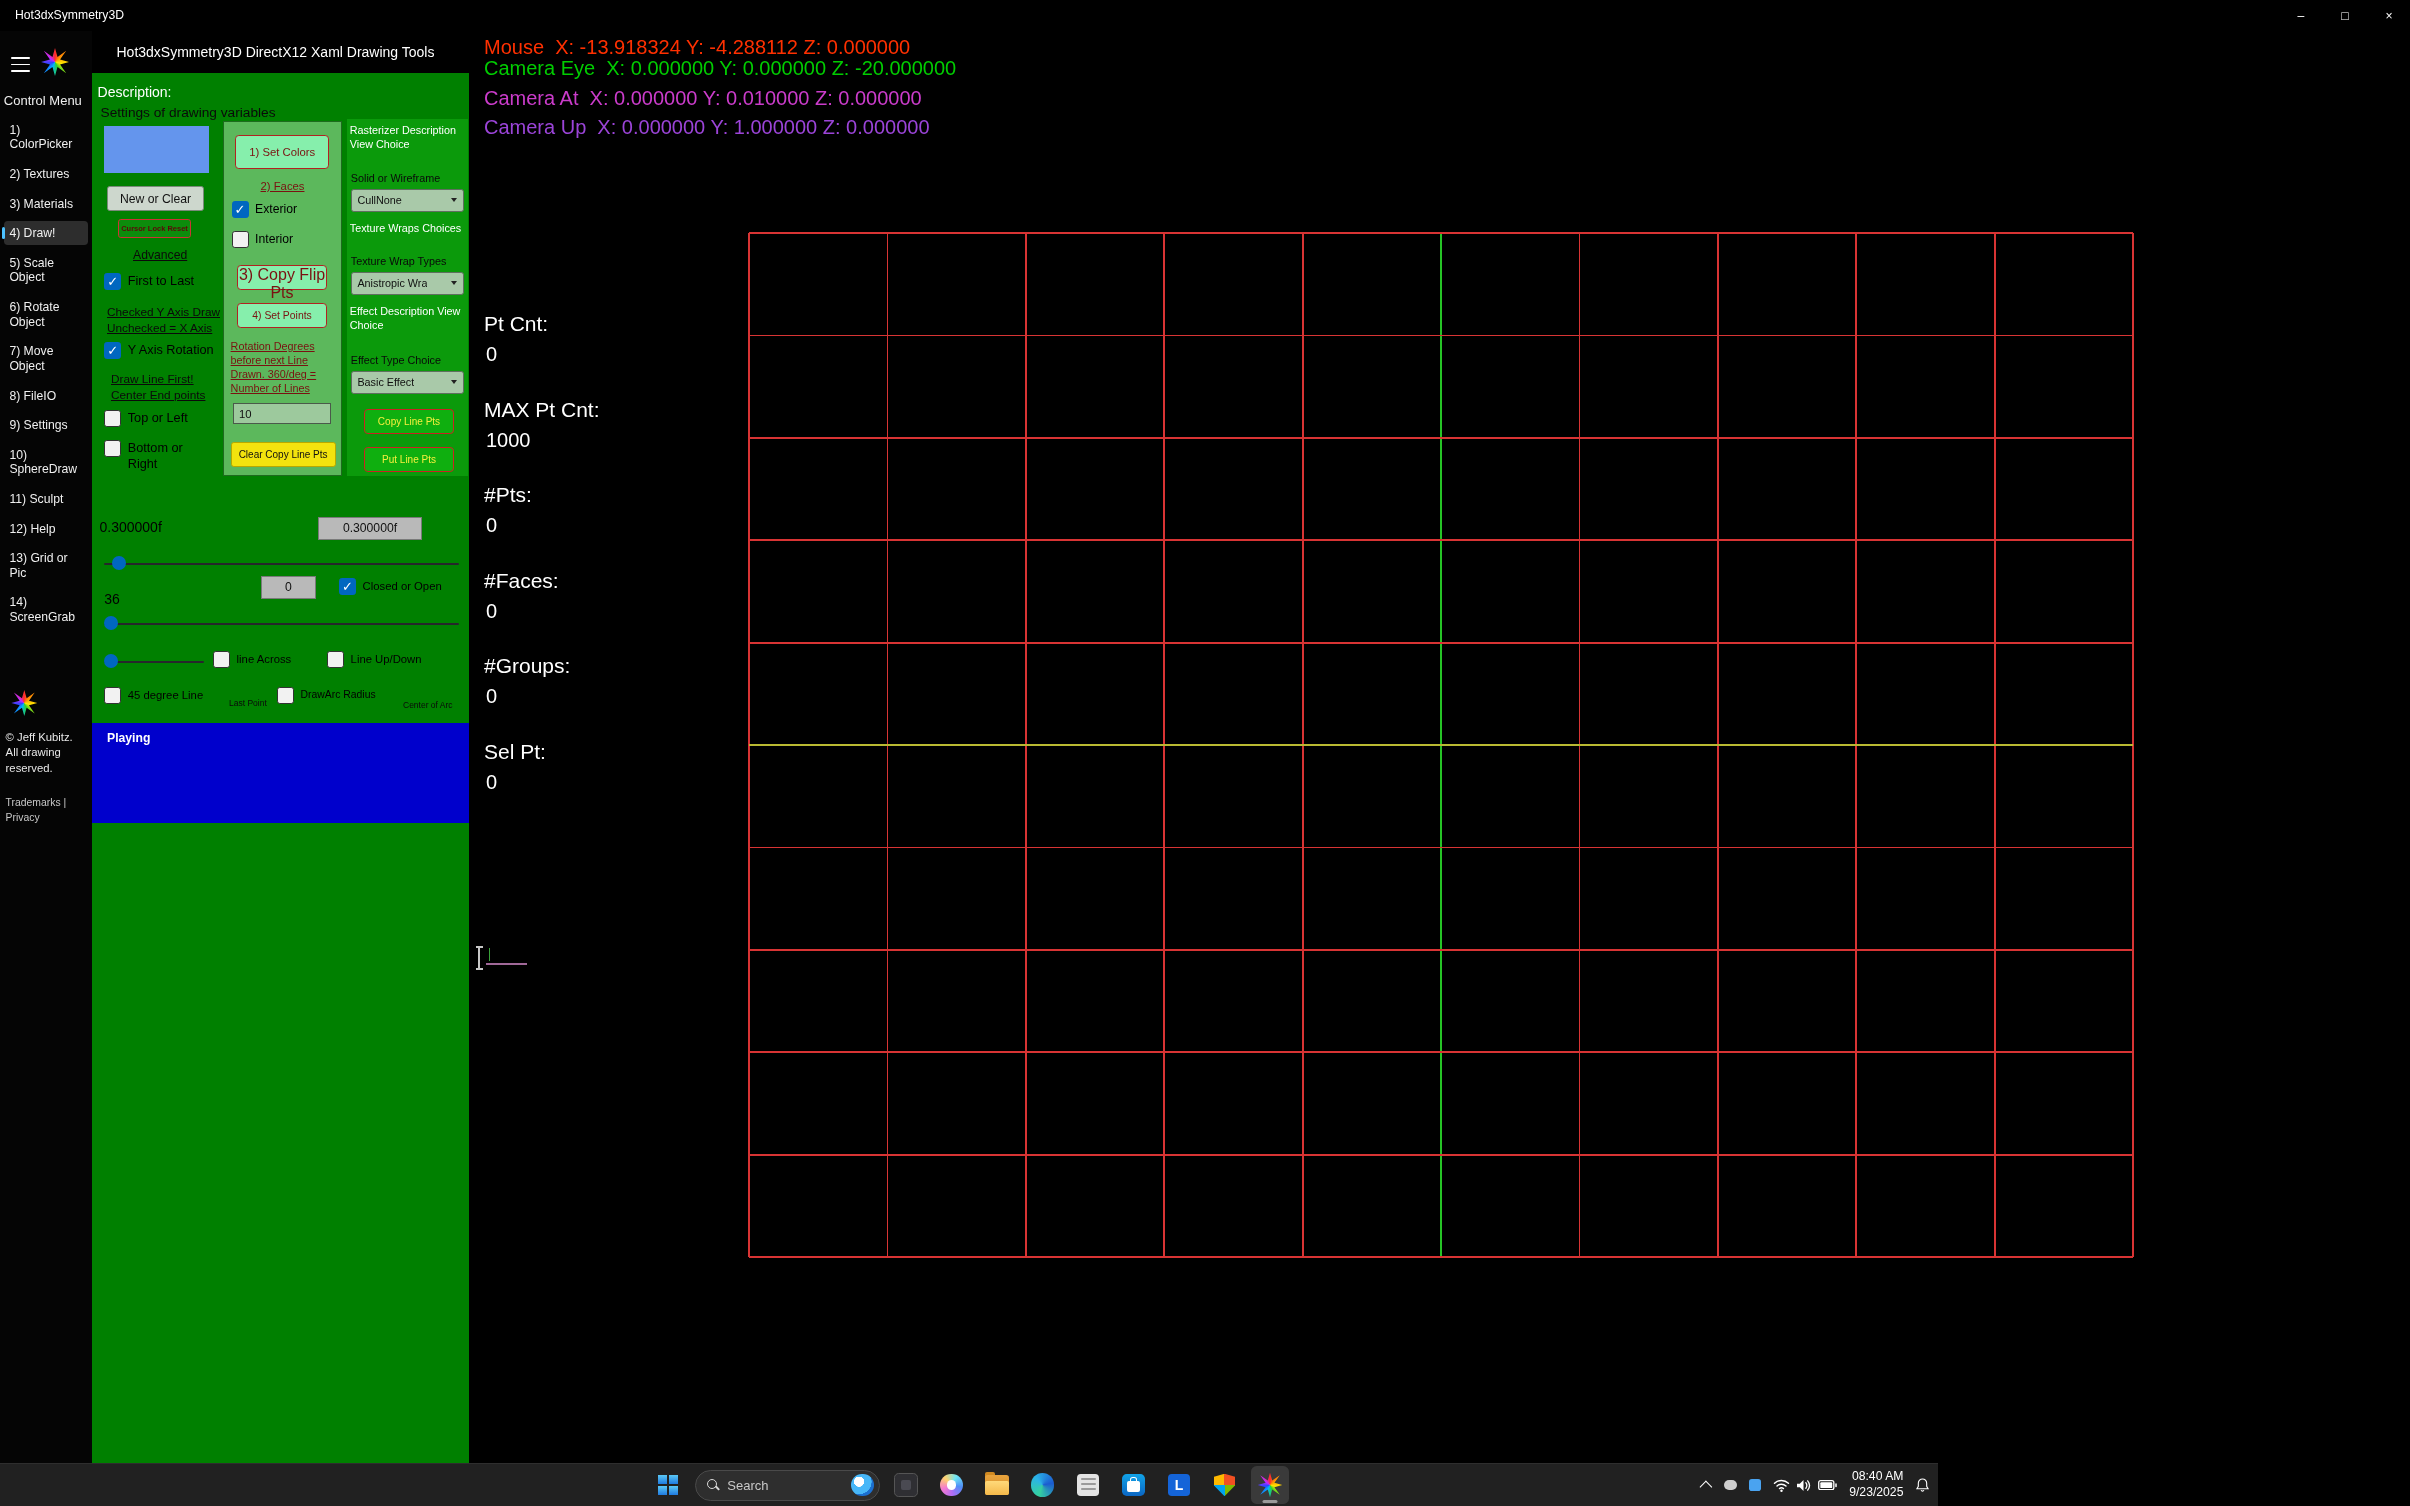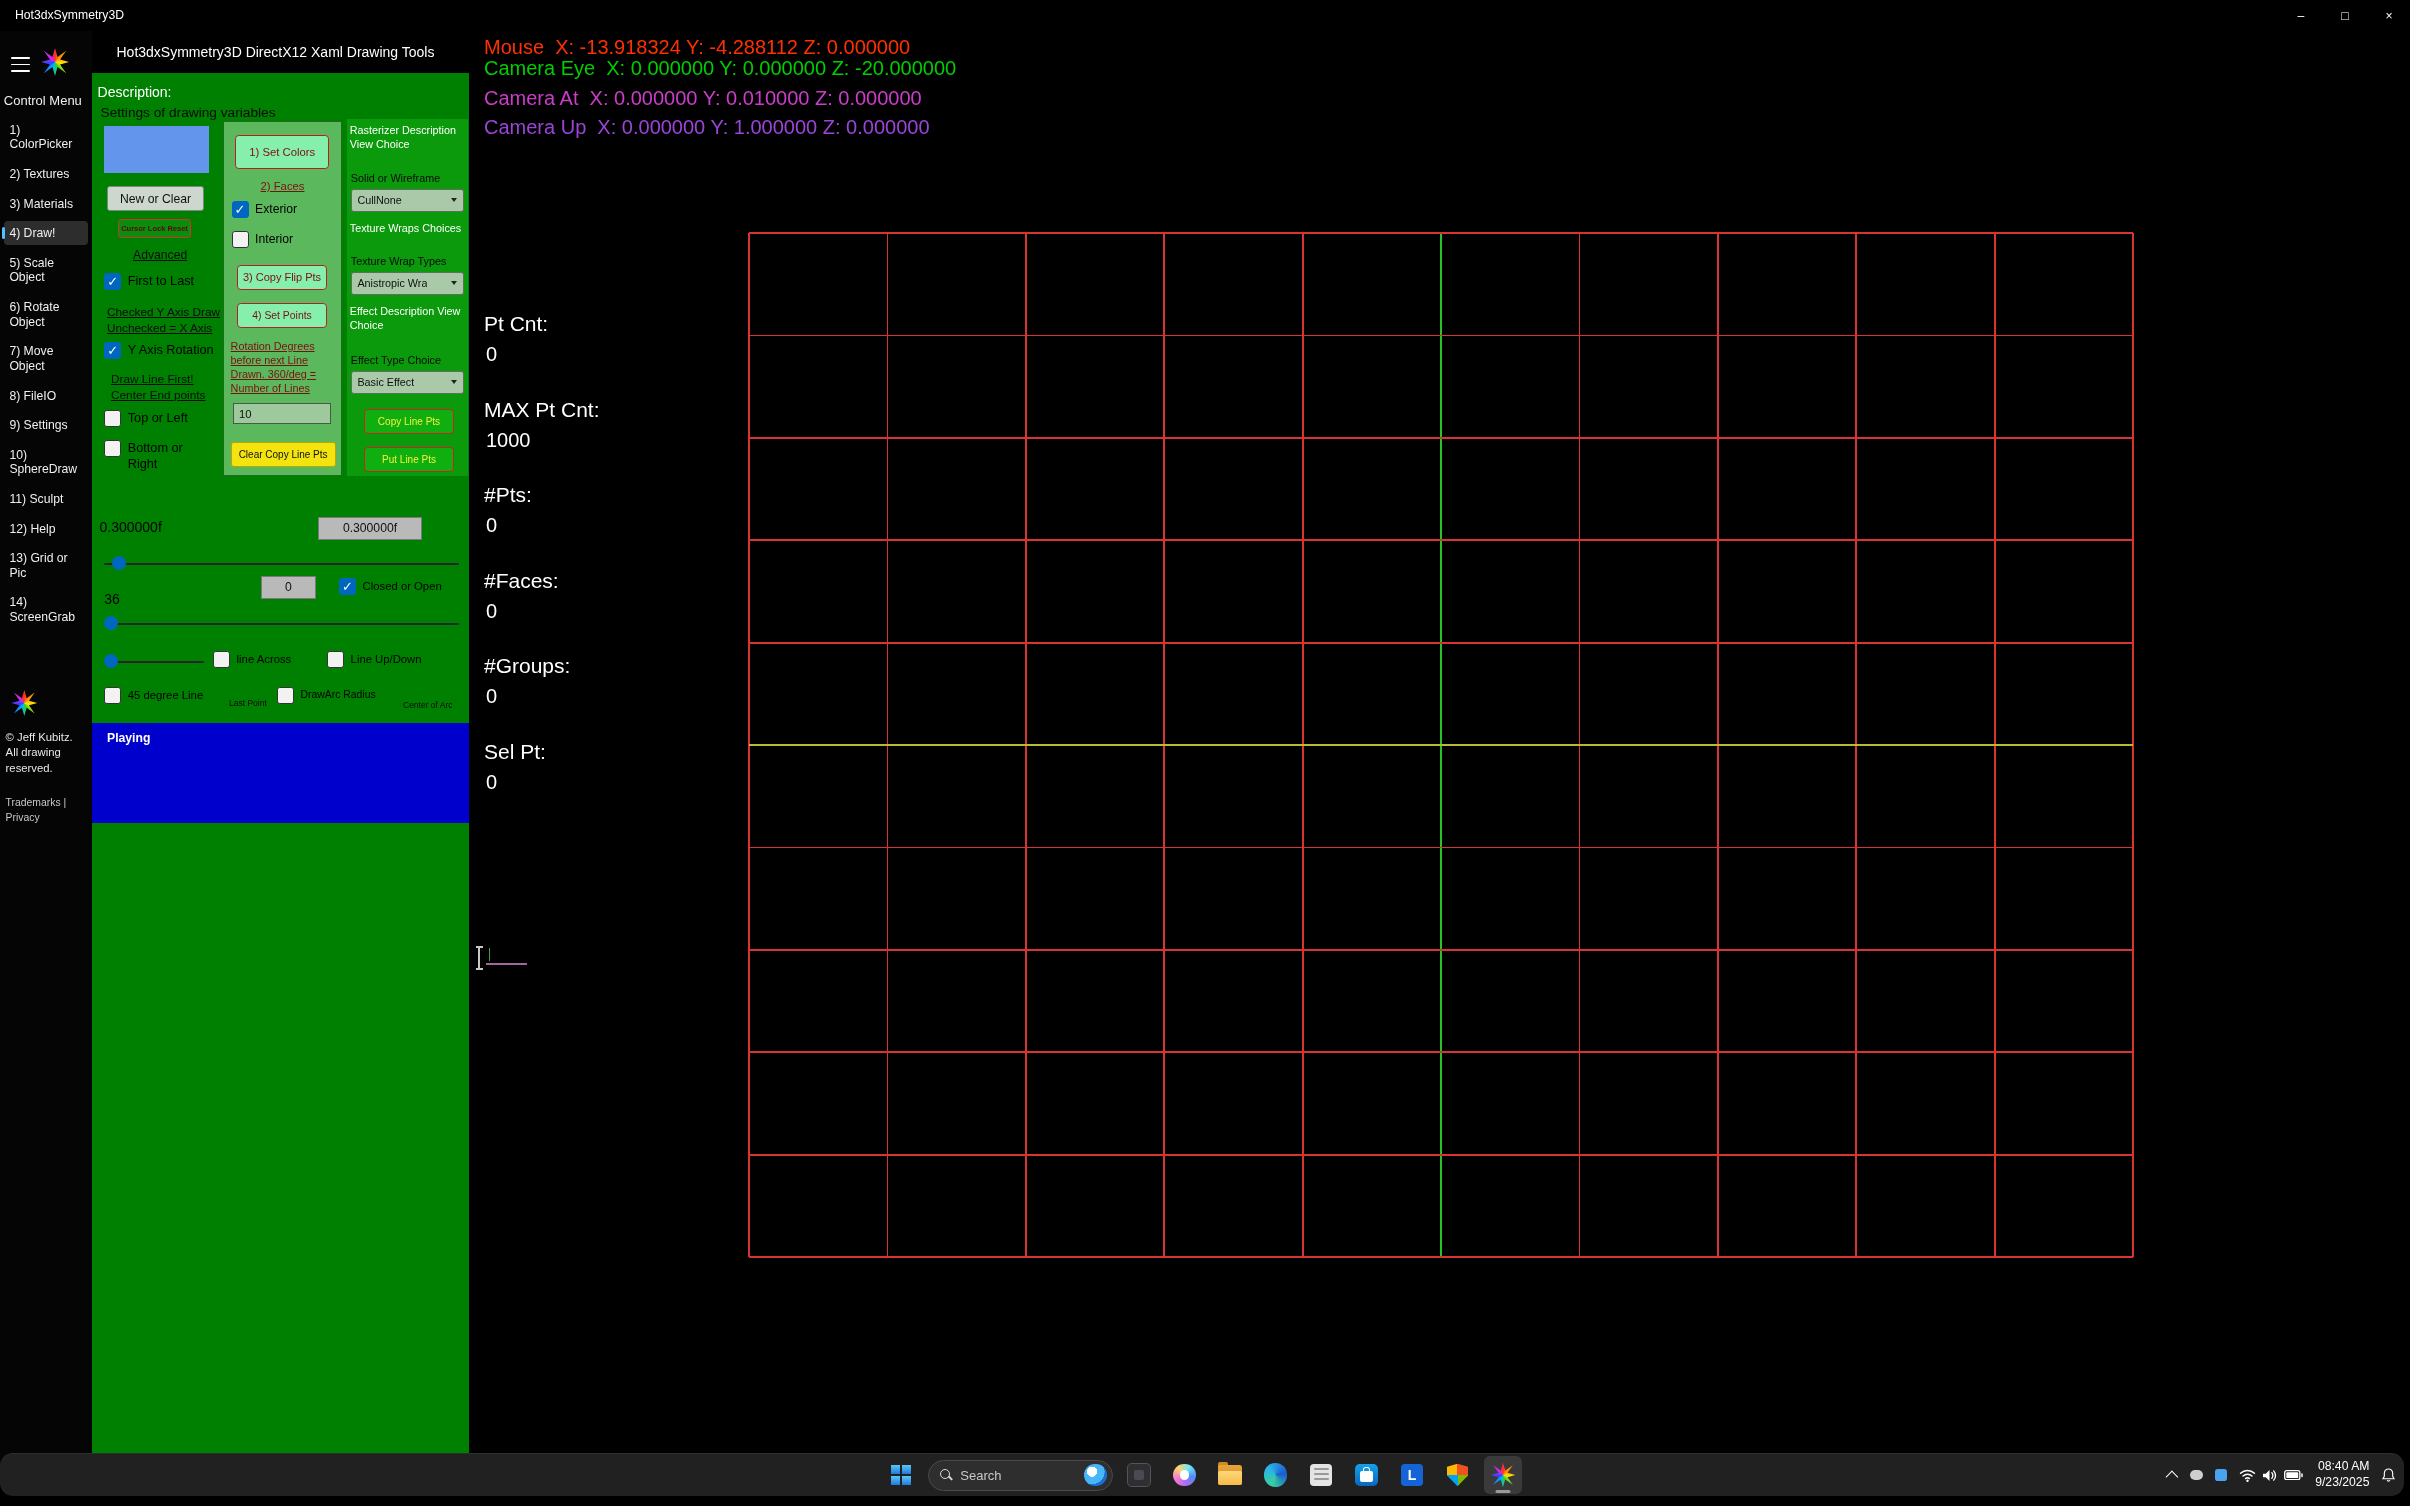--- a/index.html
+++ b/index.html
@@ -96,21 +96,21 @@
   .grid-line.v { position: absolute; top: 0; bottom: 0; width: 1.9px; margin-left: -0.9px; }
   .grid-line.h { position: absolute; left: 0; right: 0; height: 1.9px; margin-top: -0.9px; }
   .gizmo { position: absolute; left: 5.6px; top: 911px; width: 56px; height: 38px; }
   .gz-ibeam { position: absolute; left: 3.8px; top: 3.8px; width: 1.9px; height: 24.5px; background: #c8c8c8; }
   .gz-ibeam::before, .gz-ibeam::after { content: ""; position: absolute; left: -2.8px; width: 7.5px; height: 1.9px; background: #c8c8c8; }
   .gz-ibeam::after { bottom: 0; }
   .gz-hline { position: absolute; left: 11.3px; top: 21px; width: 41px; height: 1.9px; background: #a06898; }
   .gz-vtick { position: absolute; left: 14px; top: 5.6px; width: 1.9px; height: 13px; background: #3aa33a; }
 
   
-  .taskbar { position: absolute; left: 0; bottom: 11px; width: 2404px; height: 43px; background: var(--taskbar-bg); border-top: 0.9px solid #2e2e2e; border-radius: 13px; }
+  .taskbar { position: absolute; left: 0; bottom: 1px; width: 1938px; height: 43px; background: var(--taskbar-bg); border-top: 0.9px solid #2e2e2e; }
   .tb-center { position: absolute; left: 50%; top: 0; transform: translateX(-50%); height: 100%; display: flex; align-items: center; gap: 7.5px; }
   .tb-icon-btn { position: relative; width: 38px; height: 38px; border-radius: 5.6px; display: flex; align-items: center; justify-content: center; cursor: pointer; }
   .tb-icon-btn.active { background: #3a3a3a; }
   .tb-icon-btn.active::after { content: ""; position: absolute; bottom: 0.9px; left: 50%; transform: translateX(-50%); width: 15px; height: 2.8px; border-radius: 1.9px; background: #9a9a9a; }
   .win-logo { width: 21px; height: 21px; display: grid; grid-template-columns: 9.4px 9.4px; grid-template-rows: 9.4px 9.4px; gap: 1.9px; }
   .win-logo span { background: linear-gradient(180deg,#5ac8f5,#1f7ae0); }
   .search-pill { width: 185px; height: 31px; border-radius: 16px; background: #2e2e2e; border: 0.9px solid #4a4a4a; display: flex; align-items: center;
     padding: 0 4.7px 0 11.3px; gap: 7.5px; cursor: pointer; }
   .mag { position: relative; width: 13px; height: 13px; flex-shrink: 0; }
   .mag::before { content: ""; position: absolute; left: 0; top: 0; width: 8.5px; height: 8.5px; border: 1.9px solid #d8d8d8; border-radius: 50%; }
@@ -231,21 +231,21 @@
       <button class="btn-red" style="left:11.3px;top:13px;width:94px;height:34px;font-size:11.3px">1) Set Colors</button>
       <a class="link red" style="left:0;top:58px;width:100%;text-align:center;font-size:11.3px;position:absolute">2) Faces</a>
       <div class="cb-row" style="left:7.5px;top:79px">
         <span class="cb checked"></span>
         <span class="cb-label" style="font-size:12.2px">Exterior</span>
       </div>
       <div class="cb-row" style="left:7.5px;top:109px">
         <span class="cb"></span>
         <span class="cb-label" style="font-size:12.2px">Interior</span>
       </div>
-      <button class="btn-red" style="left:13px;top:143px;width:90px;height:24.5px;font-size:11px">3) Copy Flip Pts</button>
+      <button class="btn-red" style="left:13px;top:143px;width:90px;height:24.5px;font-size:16px">3) Copy Flip Pts</button>
       <button class="btn-red" style="left:13px;top:181px;width:90px;height:24.5px;font-size:10.4px">4) Set Points</button>
       <a class="link red" style="left:6.6px;top:217px;width:105px;font-size:10.8px;line-height:1.3">Rotation Degrees before next Line Drawn. 360/deg = Number of Lines</a>
       <div class="text-input">
         <span>10</span>
       </div>
       <button class="btn-yellow">Clear Copy Line Pts</button>
     </div>
 
     <div class="rightpanel">
       <div class="rp-head" style="top:3.8px">Rasterizer Description View Choice</div>

